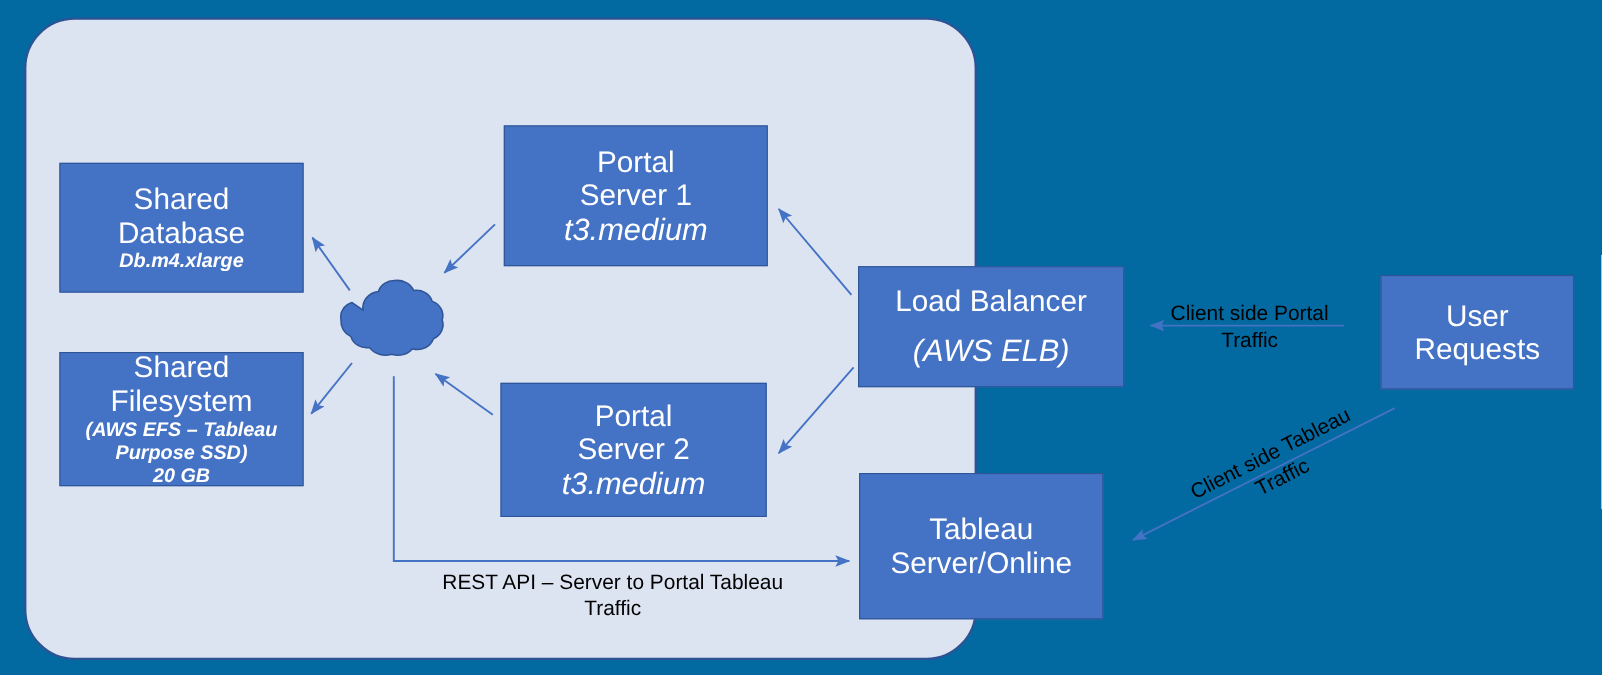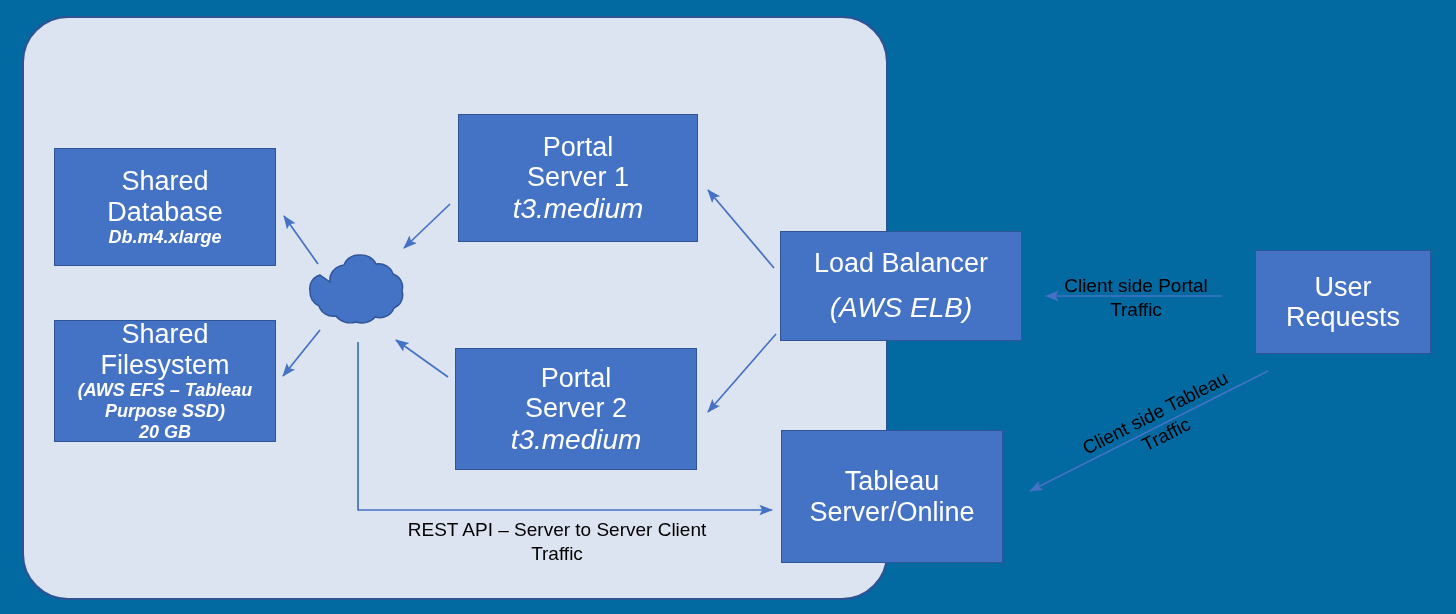--- a/index.html
+++ b/index.html
@@ -56,21 +56,21 @@
     font-size: 28px;
     font-style: italic;
     font-weight: normal;
   }
 
   
   #node-shared-database { left: 54px;  top: 148px; width: 222px; height: 118px; }
   #node-shared-filesystem { left: 54px; top: 320px; width: 222px; height: 122px; }
   #node-portal-server-1 { left: 458px; top: 114px; width: 240px; height: 128px; }
   #node-portal-server-2 { left: 455px; top: 348px; width: 242px; height: 122px; }
-  #node-load-balancer  { left: 780px; top: 231px; width: 242px; height: 110px; gap: 14px; }
+  #node-load-balancer  { left: 780px; top: 242px; width: 242px; height: 110px; gap: 14px; }
   #node-tableau-server { left: 781px; top: 430px; width: 222px; height: 133px; }
   #node-user-requests  { left: 1255px; top: 250px; width: 176px; height: 104px; }
 
   .cloud-wrap {
     position: absolute;
     left: 296px;
     top: 248px;
     width: 124px;
     height: 96px;
   }
@@ -183,21 +183,21 @@
   <div class="node" id="node-tableau-server">
     <div class="title">Tableau</div>
     <div class="title">Server/Online</div>
   </div>
 
   <div class="node" id="node-user-requests">
     <div class="title">User</div>
     <div class="title">Requests</div>
   </div>
 
-  <div class="edge-label" id="label-rest-api">REST API – Server to Server Client
+  <div class="edge-label" id="label-rest-api">REST API – Server to Portal Tableau
 Traffic</div>
 
   <div class="edge-label" id="label-client-portal">Client side Portal
 Traffic</div>
 
   <div class="edge-label" id="label-client-tableau">Client side Tableau
 Traffic</div>
 
 </div>
 

